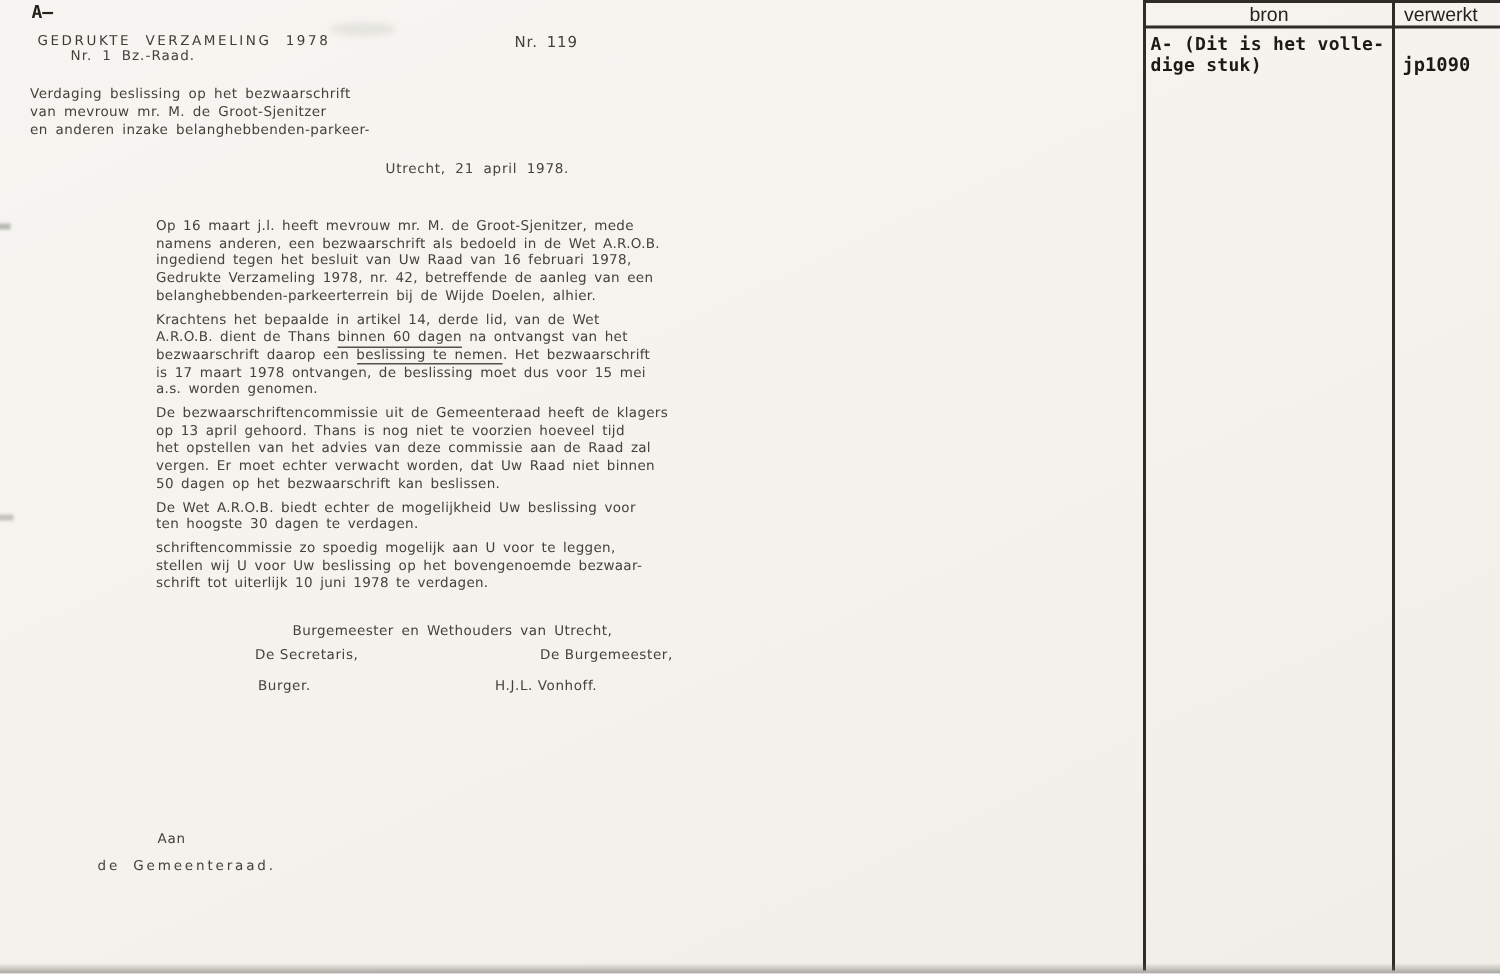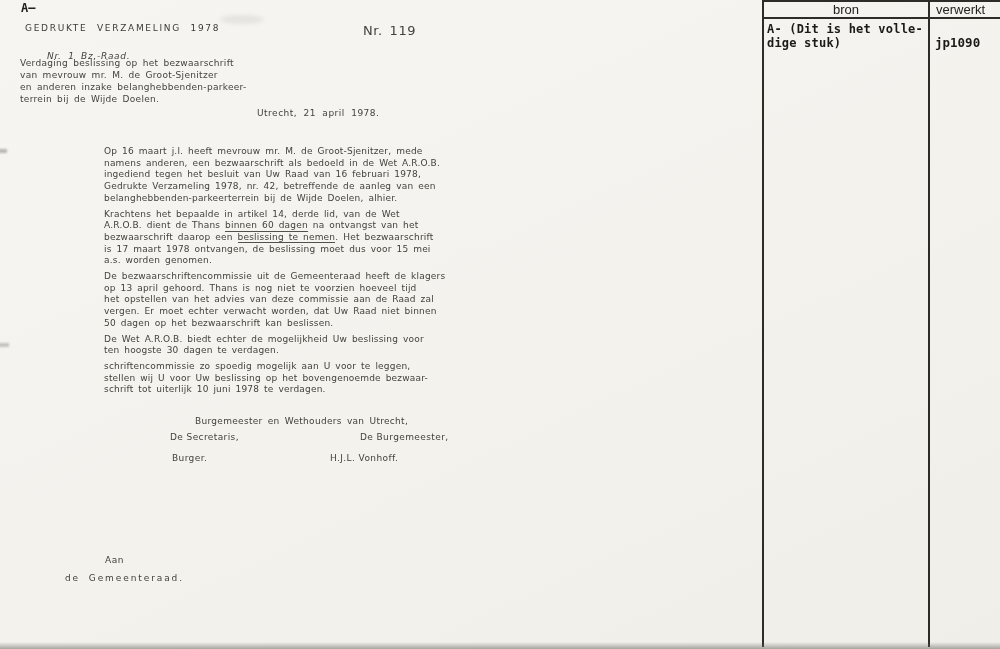--- a/index.html
+++ b/index.html
@@ -7,22 +7,22 @@
     position:relative; width:1000px; height:649px; overflow:hidden;
     background:linear-gradient(155deg,#f6f5f1 0%,#f3f2ed 55%,#efeee9 100%);
     font-family:"DejaVu Sans","Liberation Sans",sans-serif;
     color:#45423c;
   }
   .abs { position:absolute; white-space:nowrap; }
 
   
   .corner   { left:21px;  top:1px;   font-family:"DejaVu Sans Mono","Liberation Mono",monospace; font-size:12px; font-weight:700; color:#24211c; }
   .series   { left:25px;  top:23px;  font-size:9px; letter-spacing:1.7px; word-spacing:5px; color:#3e3b35; }
-  .nr       { left:343px; top:23px;  font-size:13px; letter-spacing:0.6px; word-spacing:2px;margin-left:20px; }
-  .subnr    { left:47px;  top:51px;  font-size:9px; letter-spacing:0.7px; word-spacing:3px;font-style:italic; }
+  .nr       { left:343px; top:23px;  font-size:10px; letter-spacing:0.6px; word-spacing:2px; }
+  .subnr    { left:47px;  top:33px;  font-size:9px; letter-spacing:0.7px; word-spacing:3px; }
   .subject  { left:20px;  top:57px;  font-size:9px; line-height:12px; letter-spacing:0.3px; word-spacing:2px; }
   .dateline { left:257px; top:108px; font-size:9px; letter-spacing:0.5px; word-spacing:3px; }
   .bodytxt  { left:104px; top:146px; font-size:9px; line-height:11.7px; letter-spacing:0.2px; word-spacing:1.8px; }
   .para + .para { margin-top:4px; }
   .line { white-space:nowrap; }
   .u { border-bottom:1px solid #55514a; padding-bottom:0.5px; }
 
   .sig-org { left:195px; top:416px; font-size:9px; letter-spacing:0.3px; word-spacing:2px; }
   .sig-l1  { left:170px; top:432px; font-size:9px; letter-spacing:0.4px; }
   .sig-r1  { left:332px; top:432px; font-size:9px; letter-spacing:0.4px;padding-left:28px; }
@@ -62,21 +62,20 @@
 
   <div class="abs corner">A—</div>
   <div class="abs series">GEDRUKTE VERZAMELING 1978</div>
   <div class="abs nr">Nr. 119</div>
   <div class="abs subnr">Nr. 1 Bz.-Raad.</div>
 
   <div class="abs subject">
       <div class="line">Verdaging beslissing op het bezwaarschrift</div>
       <div class="line">van mevrouw mr. M. de Groot-Sjenitzer</div>
       <div class="line">en anderen inzake belanghebbenden-parkeer-</div>
-      <div class="line">terrein bij de Wijde Doelen.</div>
     </div>
 
   <div class="abs dateline">Utrecht, 21 april 1978.</div>
 
   <div class="abs bodytxt" id="body-paragraphs">
       <div class="para">
         <div class="line">Op 16 maart j.l. heeft mevrouw mr. M. de Groot-Sjenitzer, mede</div>
         <div class="line">namens anderen, een bezwaarschrift als bedoeld in de Wet A.R.O.B.</div>
         <div class="line">ingediend tegen het besluit van Uw Raad van 16 februari 1978,</div>
         <div class="line">Gedrukte Verzameling 1978, nr. 42, betreffende de aanleg van een</div>

